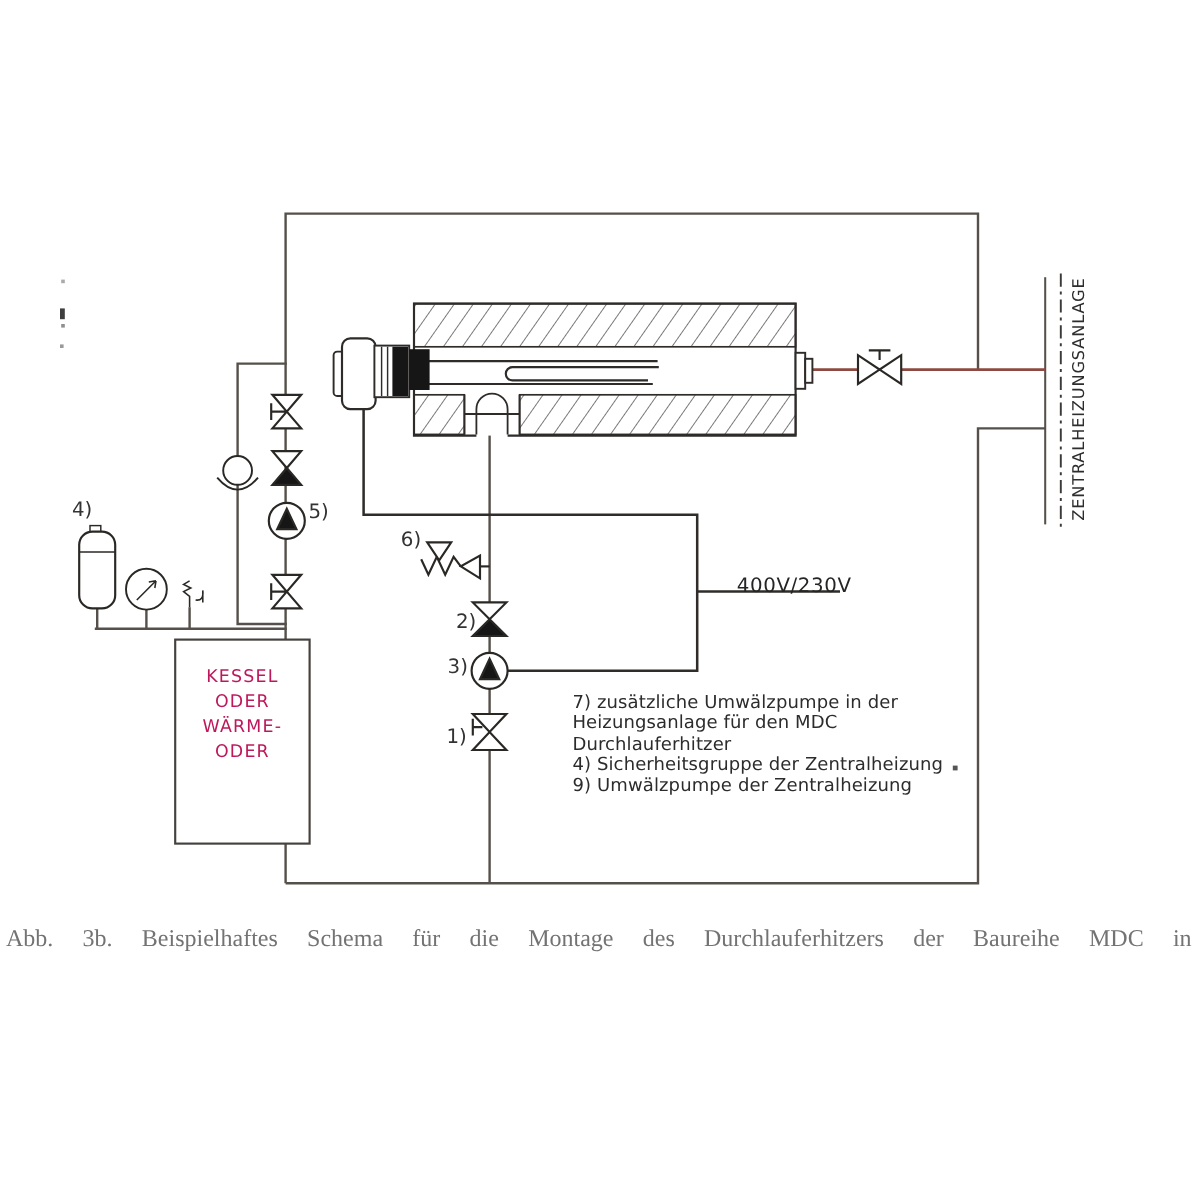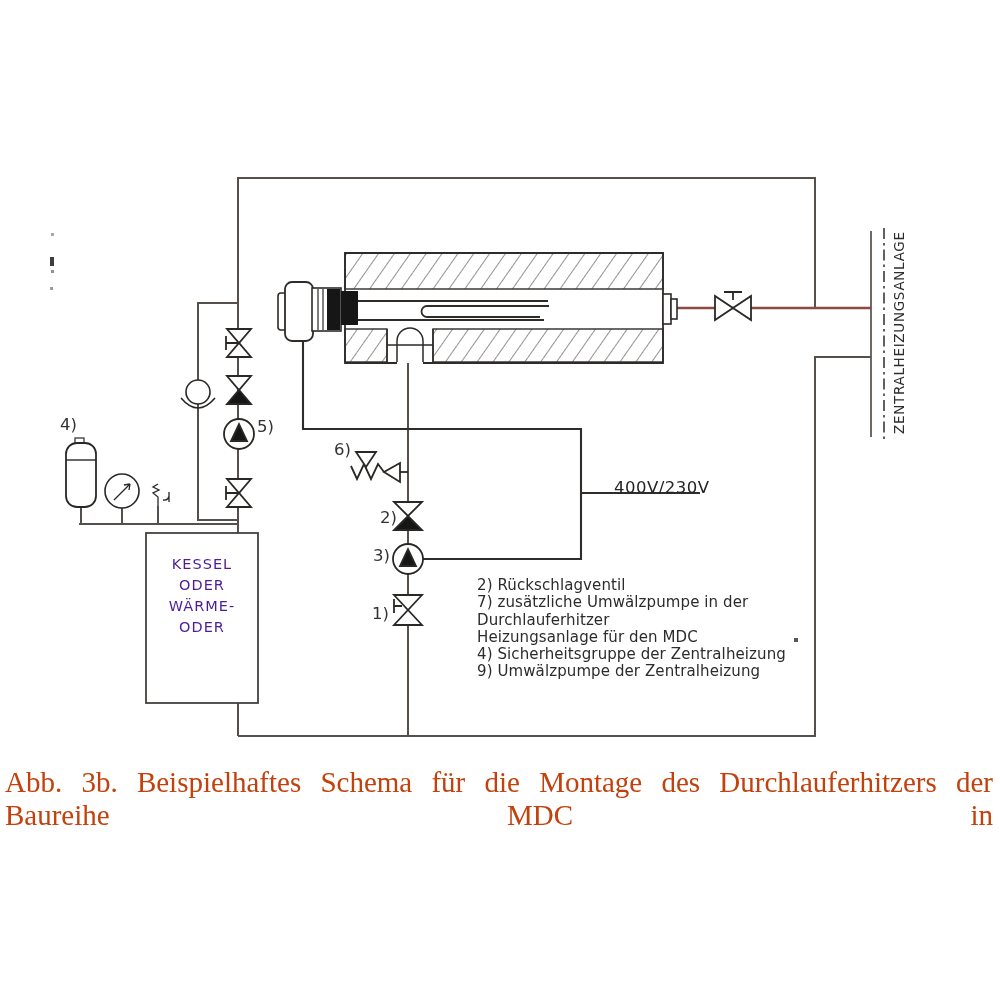--- a/index.html
+++ b/index.html
@@ -1,28 +1,28 @@
 <!DOCTYPE html>
 <html><head>
 <meta charset="utf-8">
 <style>
   html,body{margin:0;padding:0;background:#fff;}
   .page{position:relative;width:1000px;height:1000px;background:#ffffff;
         font-family:"DejaVu Sans",sans-serif;overflow:hidden;color:#2f2f2f;}
   .schem{position:absolute;left:0;top:0;}
   .co{position:absolute;font-size:16.5px;color:#333;}
   .kessel-text{position:absolute;left:146px;top:554px;width:112px;text-align:center;
-        font-size:14.5px;line-height:21px;letter-spacing:1px;color:#4c1d95;}
+        font-size:14.5px;line-height:21px;letter-spacing:1px;color:#be185d;}
   .voltage{position:absolute;left:614px;top:478px;font-size:16.5px;color:#252525;letter-spacing:0.5px;}
   .system-label{position:absolute;left:891px;top:434px;transform:rotate(-90deg);
         transform-origin:0 0;white-space:nowrap;font-size:13.5px;letter-spacing:0.7px;color:#2d2d2d;}
   .legend{position:absolute;left:477px;top:577px;font-size:15px;line-height:17.3px;
         letter-spacing:0.1px;color:#2c2c2c;}
   .caption{position:absolute;left:5px;top:766px;width:988px;
-        font-family:"Liberation Serif",serif;font-size:29px;line-height:33px;color:#c2410c;}
+        font-family:"Liberation Serif",serif;font-size:20px;line-height:33px;color:#737373;}
   .caption-l1{text-align:justify;text-align-last:justify;}
   .speck{position:absolute;background:#8a8a8a;}
 </style>
 </head>
 <body>
 
 <div class="page">
 
   <svg class="schem" width="1000" height="760" viewBox="0 0 1000 760">
     <defs>
@@ -175,24 +175,23 @@
     <div>ODER</div>
     <div>WÄRME-</div>
     <div>ODER</div>
   </div>
 
   <div class="voltage">400V/230V</div>
 
   <div class="system-label">ZENTRALHEIZUNGSANLAGE</div>
 
   <div class="legend">
-    <div>2) Rückschlagventil</div>
     <div>7) zusätzliche Umwälzpumpe in der</div>
+    <div>Heizungsanlage für den MDC</div>
     <div>Durchlauferhitzer</div>
-    <div>Heizungsanlage für den MDC</div>
     <div>4) Sicherheitsgruppe der Zentralheizung</div>
     <div>9) Umwälzpumpe der Zentralheizung</div>
   </div>
 
   <div class="caption">
     <div class="caption-l1">Abb. 3b. Beispielhaftes Schema für die Montage des Durchlauferhitzers der Baureihe MDC in</div>
   </div>
 
   <div class="speck" style="left:51px;top:233px;width:3px;height:3px;background:#aaa"></div>
   <div class="speck" style="left:50px;top:257px;width:4px;height:9px;background:#3e3e3e"></div>

